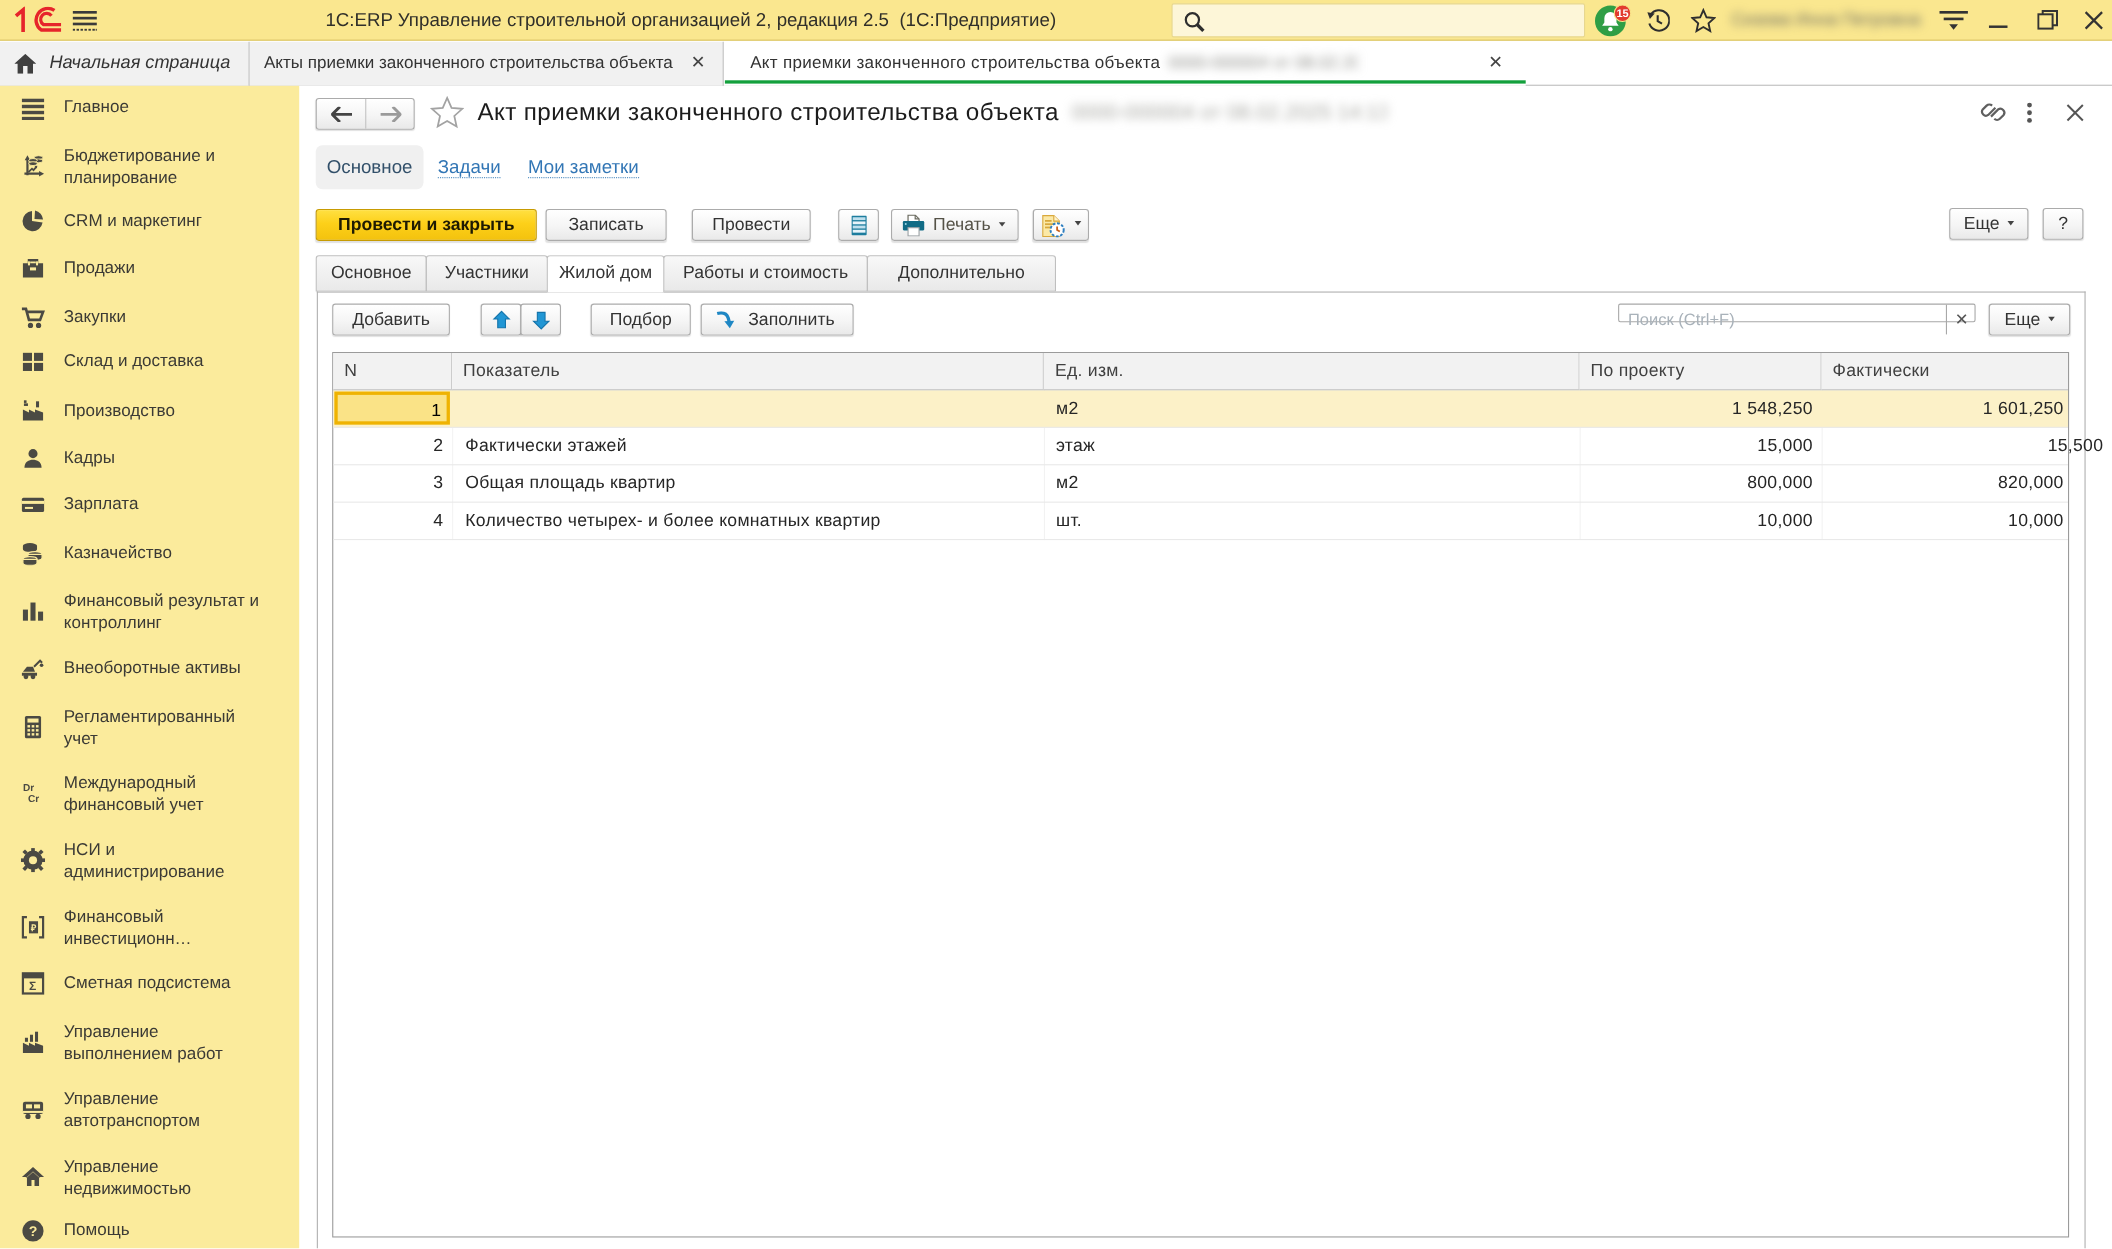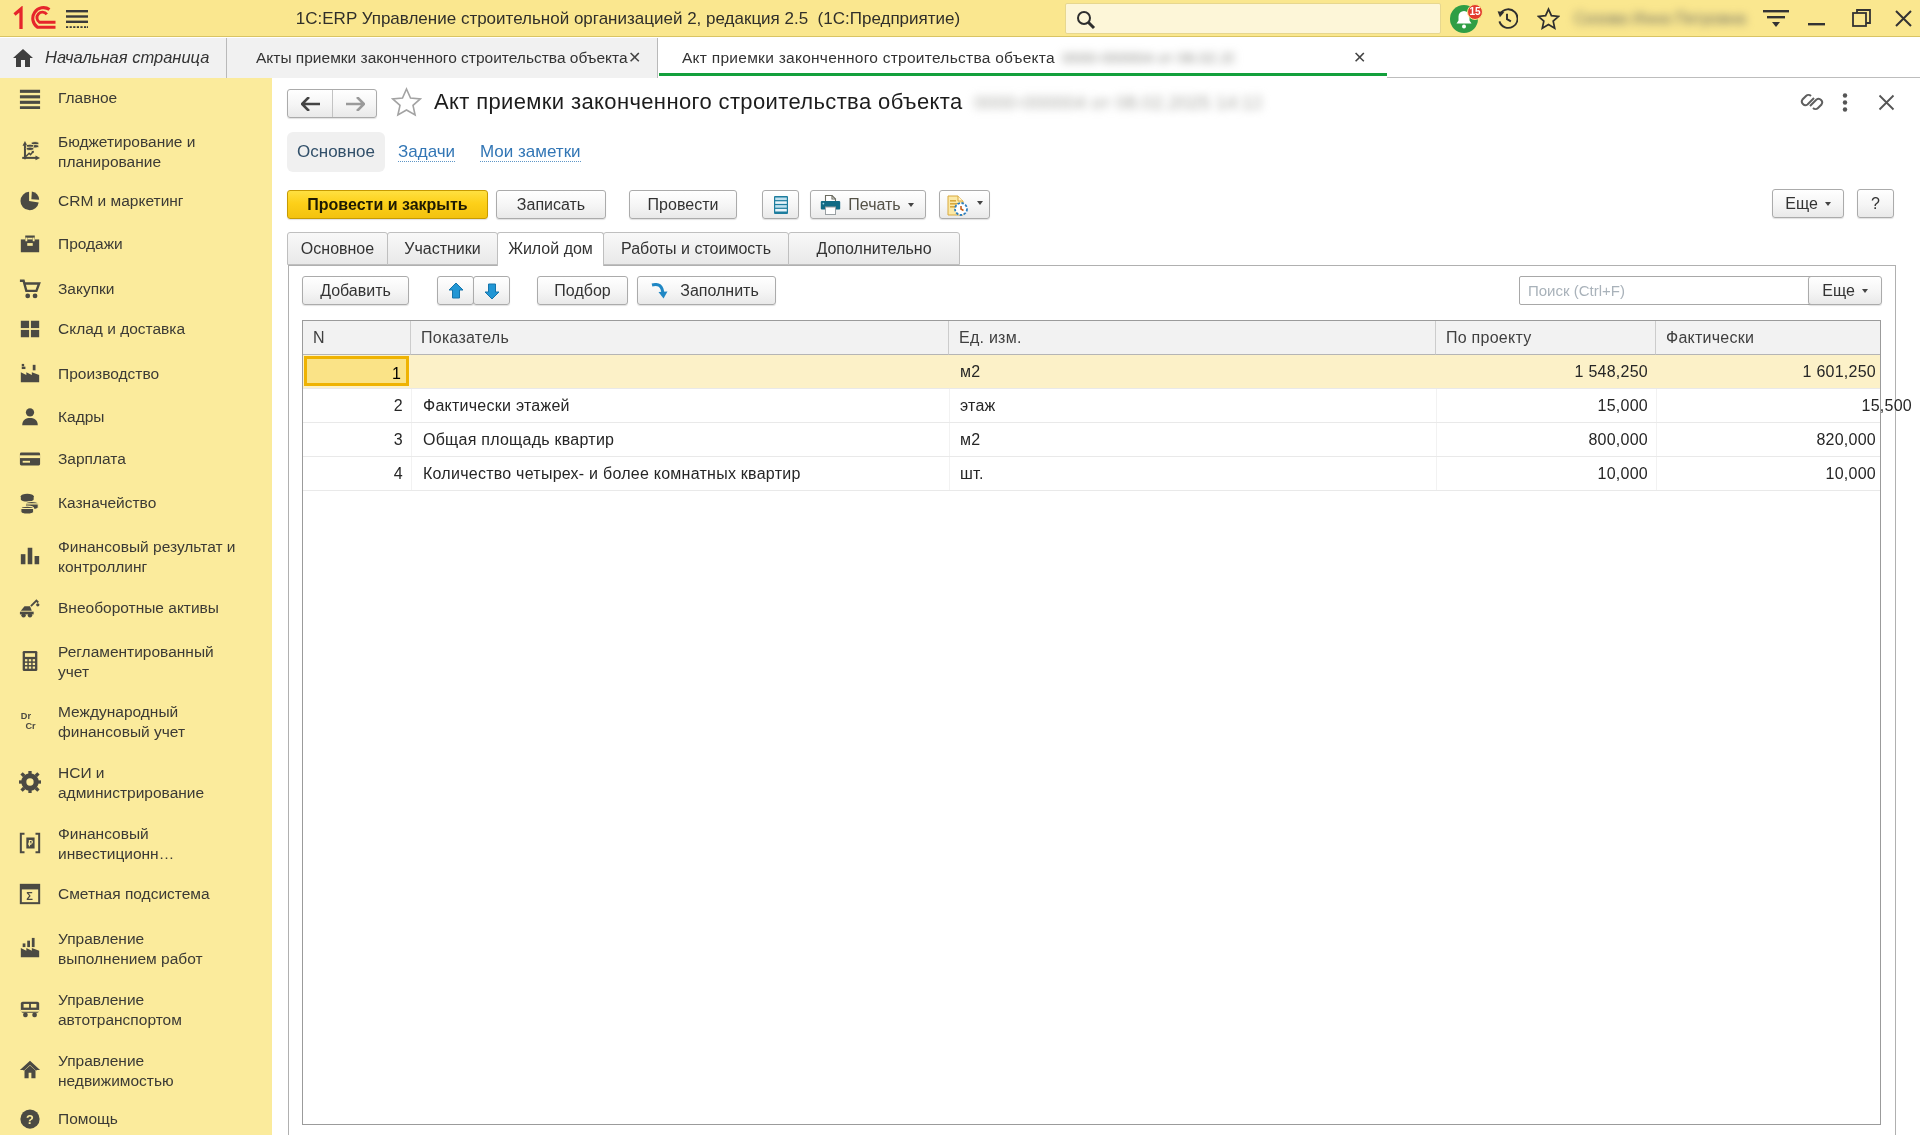--- a/index.html
+++ b/index.html
@@ -122,21 +122,21 @@
   </svg>
 
   <div id="tabbar">
     <div class="tab" style="left:0;width:227px;font-style:italic;">
       <svg class="abs" style="left:13px;top:11px" width="20" height="18" viewBox="0 0 20 18">
         <path d="M10 0 L20 9 H17 V18 H12 V11 H8 V18 H3 V9 H0 Z" fill="#3f3f3f"></path>
       </svg>
       <span class="lbl" style="left:45px;font-size:16.5px">Начальная страница</span>
     </div>
     <div class="tab" style="left:227px;width:431px;">
-      <span class="lbl" style="left:29px">Акты приемки законченного строительства объекта</span>
+      <span class="lbl" style="left:13px">Акты приемки законченного строительства объекта</span>
       <span class="closex" style="left:401px">✕</span>
     </div>
     <div class="tab active" style="left:658px;width:729px;border-right:none;">
       <span class="lbl" style="left:24px;letter-spacing:0.27px">Акт приемки законченного строительства объекта</span>
       <span class="lbl blur2 abs" style="left:404px;top:0;width:173px;height:39px;overflow:hidden;color:#8d8d88">0000-000004 от 08.02.2025 14:1</span>
       <span class="closex" style="left:695px">✕</span>
     </div>
   </div>
   <div id="greenline"></div>
 
@@ -480,21 +480,21 @@
         <div class="t">Подбор</div>
       </div>
     <div class="btn" style="left:348px;top:10px;width:139px">
       <svg class="abs" style="left:12px;top:6px" width="20" height="17" viewBox="0 0 20 17">
         <path d="M2 2 Q10 0 12 6 L13 10" fill="none" stroke="#1f87c4" stroke-width="3"></path>
         <path d="M8.5 9 L13.5 15.5 L17.5 8.5 Z" fill="#1f87c4"></path>
       </svg>
       <div class="t" style="margin-left:26px">Заполнить</div>
     </div>
 
-    <div class="abs" style="left:1230px;top:10px;width:325px;height:29px;border:1px solid #a8a8a8;background:#fff;border-radius:2px">
+    <div class="abs" style="left:1182px;top:10px;width:325px;height:17px;border:1px solid #a8a8a8;background:#fff;border-radius:2px">
       <span class="abs" style="left:8px;top:5px;font-size:15px;color:#a9b2ba">Поиск (Ctrl+F)</span>
       <div class="abs" style="left:297px;top:0;width:1px;height:27px;background:#a8a8a8"></div>
       <span class="abs" style="left:305px;top:4px;font-size:15px;color:#555">✕</span>
     </div>
     <div class="btn" style="left:1519px;top:10px;width:74px">
         <div class="t">Еще<span class="caret"></span></div>
       </div>
 
     <div id="tbl">
       <div class="th" style="left:0;width:108px">

